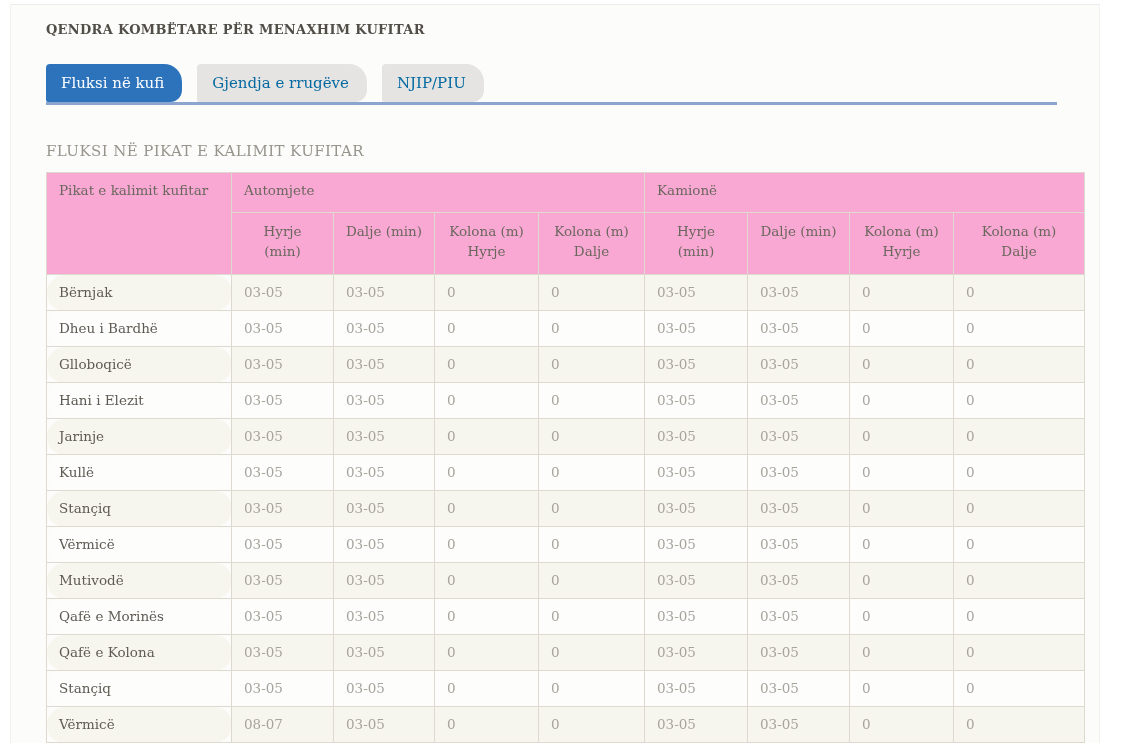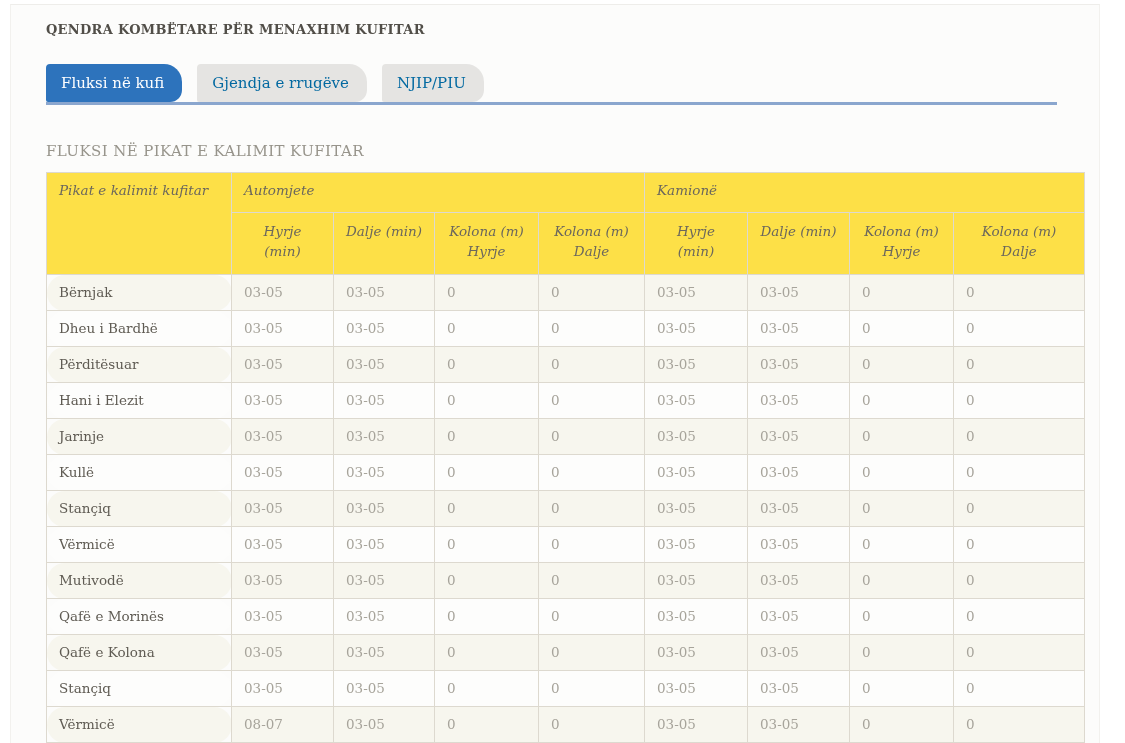--- a/index.html
+++ b/index.html
@@ -65,24 +65,23 @@
     table-layout: fixed;
     font-size: 13.5px;
   }
   table.flow-table th, table.flow-table td {
     border: 1px solid #ddd9cf;
     text-align: left;
     vertical-align: top;
     padding: 9px 12px 8px 12px;
   }
   table.flow-table thead th {
-    background: #fde047;
+    background: #f9a8d4;
     font-weight: normal;
     color: #6b675d;
-    font-style: italic;
   }
   tr.group-row th { height: 40px; }
   tr.sub-row th { height: 62px; line-height: 1.45; text-align: center; }
   table.flow-table td { height: 36px; }
   tbody tr:nth-child(odd) td { background: #f7f6ee; }
   tbody tr:nth-child(even) td { background: #fdfdfc; }
   td.row-name { color: #5f5b53; border-radius: 18px; }
   td.value-cell { color: #a7a49b; }
   tbody td { border-color: #e2dfd5; }
   .footnote {
@@ -156,21 +155,21 @@
           <td class="value-cell">03-05</td>
           <td class="value-cell">03-05</td>
           <td class="value-cell">0</td>
           <td class="value-cell">0</td>
           <td class="value-cell">03-05</td>
           <td class="value-cell">03-05</td>
           <td class="value-cell">0</td>
           <td class="value-cell">0</td>
         </tr>
         <tr>
-          <td class="row-name">Përditësuar</td>
+          <td class="row-name">Glloboqicë</td>
           <td class="value-cell">03-05</td>
           <td class="value-cell">03-05</td>
           <td class="value-cell">0</td>
           <td class="value-cell">0</td>
           <td class="value-cell">03-05</td>
           <td class="value-cell">03-05</td>
           <td class="value-cell">0</td>
           <td class="value-cell">0</td>
         </tr>
         <tr>

